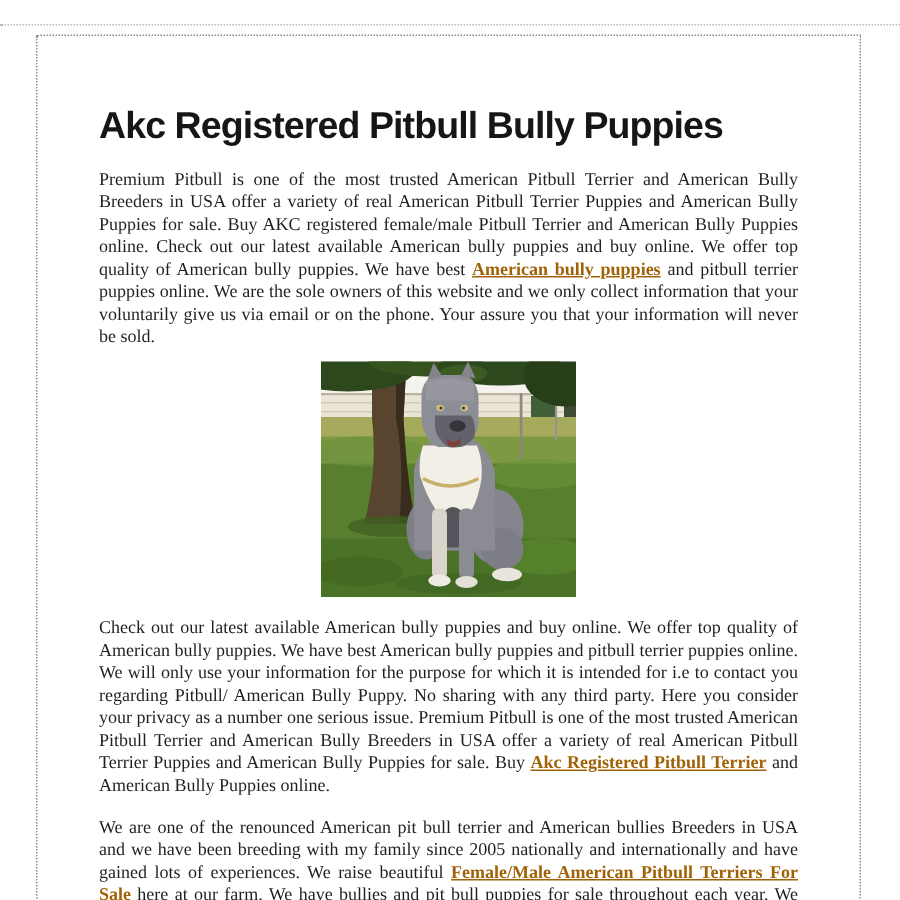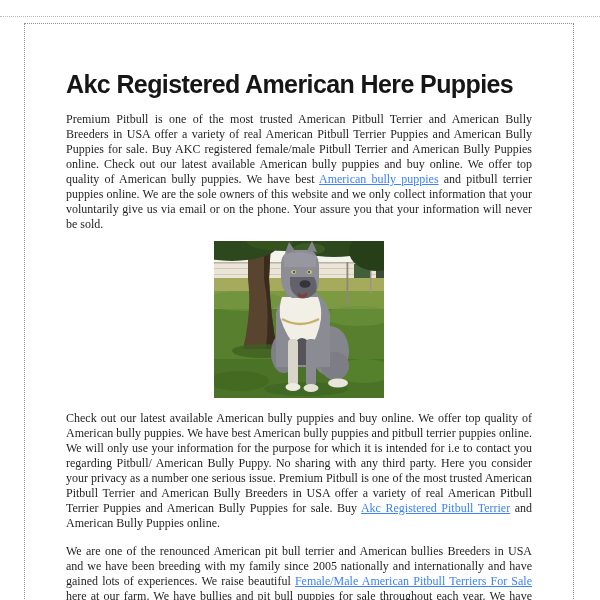--- a/index.html
+++ b/index.html
@@ -40,41 +40,41 @@
     white-space: nowrap;
   }
   p.para {
     margin: 13px 0 0 0;
     font-size: 12px;
     line-height: 15px;
     text-align: justify;
     color: #1f1f1f;
   }
   a.doclink {
-    color: #3b82f6;
-    font-weight: normal;
+    color: #a16207;
+    font-weight: bold;
     text-decoration: underline;
   }
   .photo-wrap {
     margin-top: 9px;
     text-align: center;
     line-height: 0;
   }
   .photo-wrap svg {
     display: inline-block;
   }
 </style>
 </head>
 <body>
 
 <div class="top-rule"></div>
 
 <div class="page">
 
-  <h1 class="doc-title">Akc Registered American Here Puppies</h1>
+  <h1 class="doc-title">Akc Registered Pitbull Bully Puppies</h1>
 
   <p class="para"><span>Premium Pitbull is one of the most trusted American Pitbull Terrier and American Bully Breeders in USA offer a variety of real American Pitbull Terrier Puppies and American Bully Puppies for sale. Buy AKC registered female/male Pitbull Terrier and American Bully Puppies online. Check out our latest available American bully puppies and buy online. We offer top quality of American bully puppies. We have best </span><a href="#" class="doclink">American bully puppies</a><span> and pitbull terrier puppies online. We are the sole owners of this website and we only collect information that your voluntarily give us via email or on the phone. Your assure you that your information will never be sold.</span></p>
 
   <div class="photo-wrap">
     <svg width="170" height="157" viewBox="0 0 170 157" xmlns="http://www.w3.org/2000/svg">
 
       <rect x="0" y="0" width="170" height="44" fill="#f4f3ee"></rect>
 
       <g>
         <rect x="0" y="21" width="170" height="18" fill="#eae5d7"></rect>

